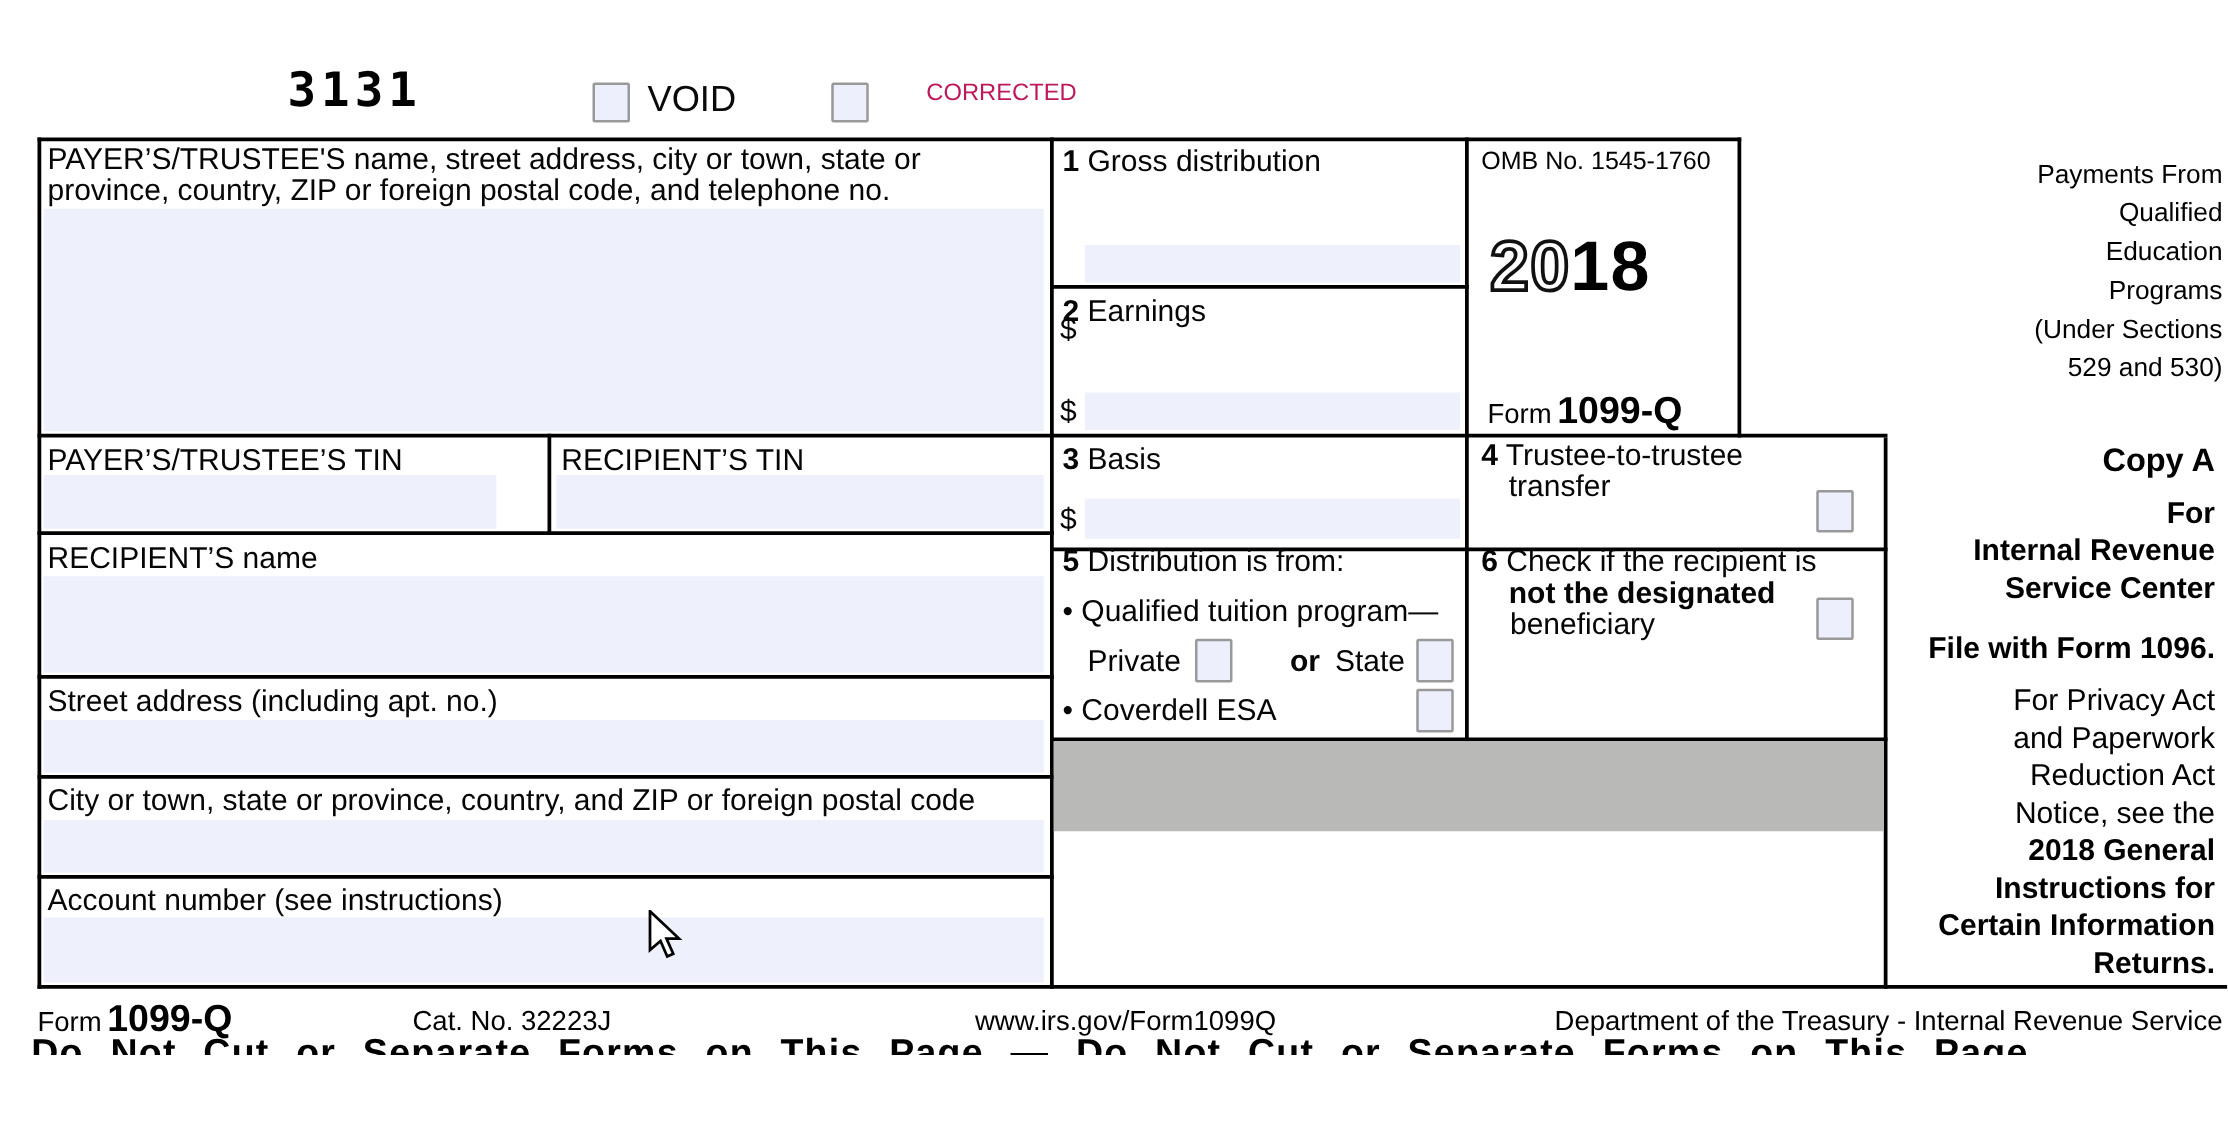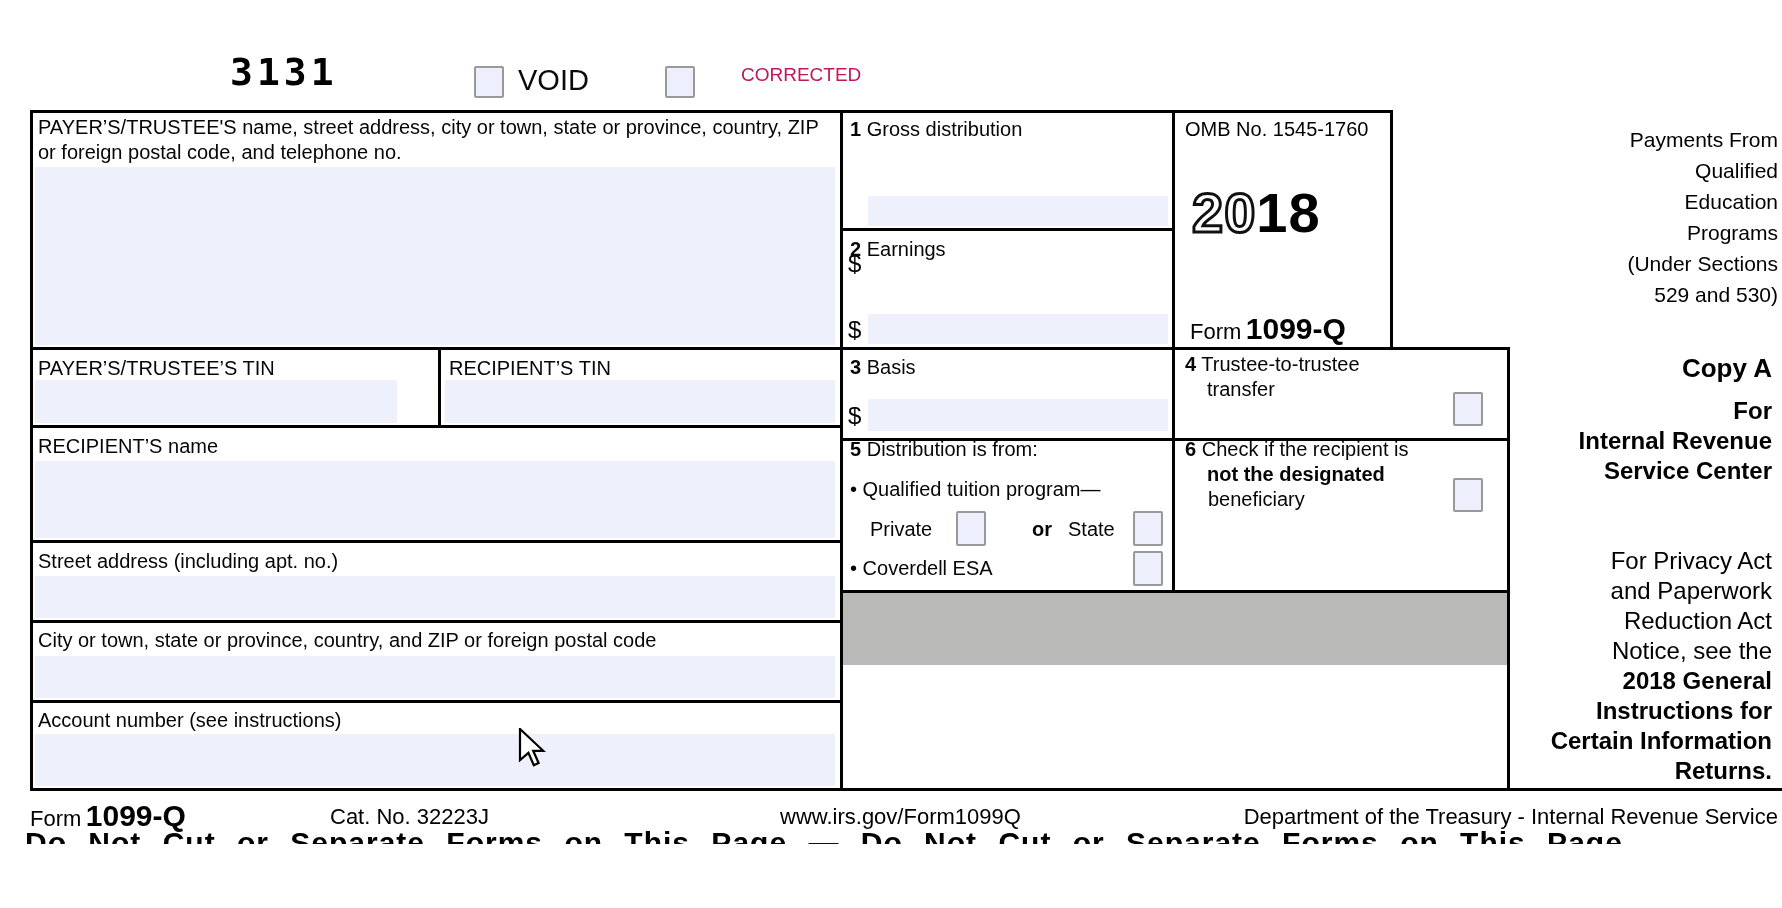--- a/index.html
+++ b/index.html
@@ -1,19 +1,19 @@
 <!DOCTYPE html>
 <html><head>
 <meta charset="utf-8">
 <style>
   html,body{margin:0;padding:0;background:#fff;}
   #page{position:relative;width:1782px;height:844px;background:#fff;overflow:hidden;
         font-family:"Liberation Sans", sans-serif;color:#000;}
   .abs{position:absolute;}
-  .lbl{font-size:20px;line-height:25px;color:#060606;}
+  .lbl{font-size:24px;line-height:25px;color:#060606;}
   .b{font-weight:bold;}
   .field{background:#eef0fb;}
   .cb{background:#edeffc;border:2px solid #999;border-radius:2px;box-sizing:border-box;}
   .line{background:#000;}
   .rt{text-align:right;}
   .dollar{font-size:24px;color:#060606;}
   .title-line{font-size:21px;font-weight:normal;line-height:31px;}
   .copy-line{font-size:24px;line-height:30px;text-align:right;}
   .mono{font-family:"DejaVu Sans Mono", monospace;}
 </style>
@@ -133,20 +133,21 @@
     <div class="title-line">(Under Sections</div>
     <div class="title-line">529 and 530)</div>
   </div>
 
   <div class="abs rt" style="left:1520px;top:353px;width:252px;font-size:26px;font-weight:bold;">Copy A</div>
   <div class="abs rt" style="left:1520px;top:396px;width:252px;">
     <div class="copy-line b">For</div>
     <div class="copy-line b">Internal Revenue</div>
     <div class="copy-line b">Service Center</div>
   </div>
+  <div class="abs rt b" style="left:1520px;top:505px;width:252px;font-size:24px;">File with Form 1096.</div>
   <div class="abs rt" style="left:1510px;top:546px;width:262px;">
     <div class="copy-line">For Privacy Act</div>
     <div class="copy-line">and Paperwork</div>
     <div class="copy-line">Reduction Act</div>
     <div class="copy-line">Notice, see the</div>
     <div class="copy-line b">2018 General</div>
     <div class="copy-line b">Instructions for</div>
     <div class="copy-line b">Certain Information</div>
     <div class="copy-line b">Returns.</div>
   </div>

